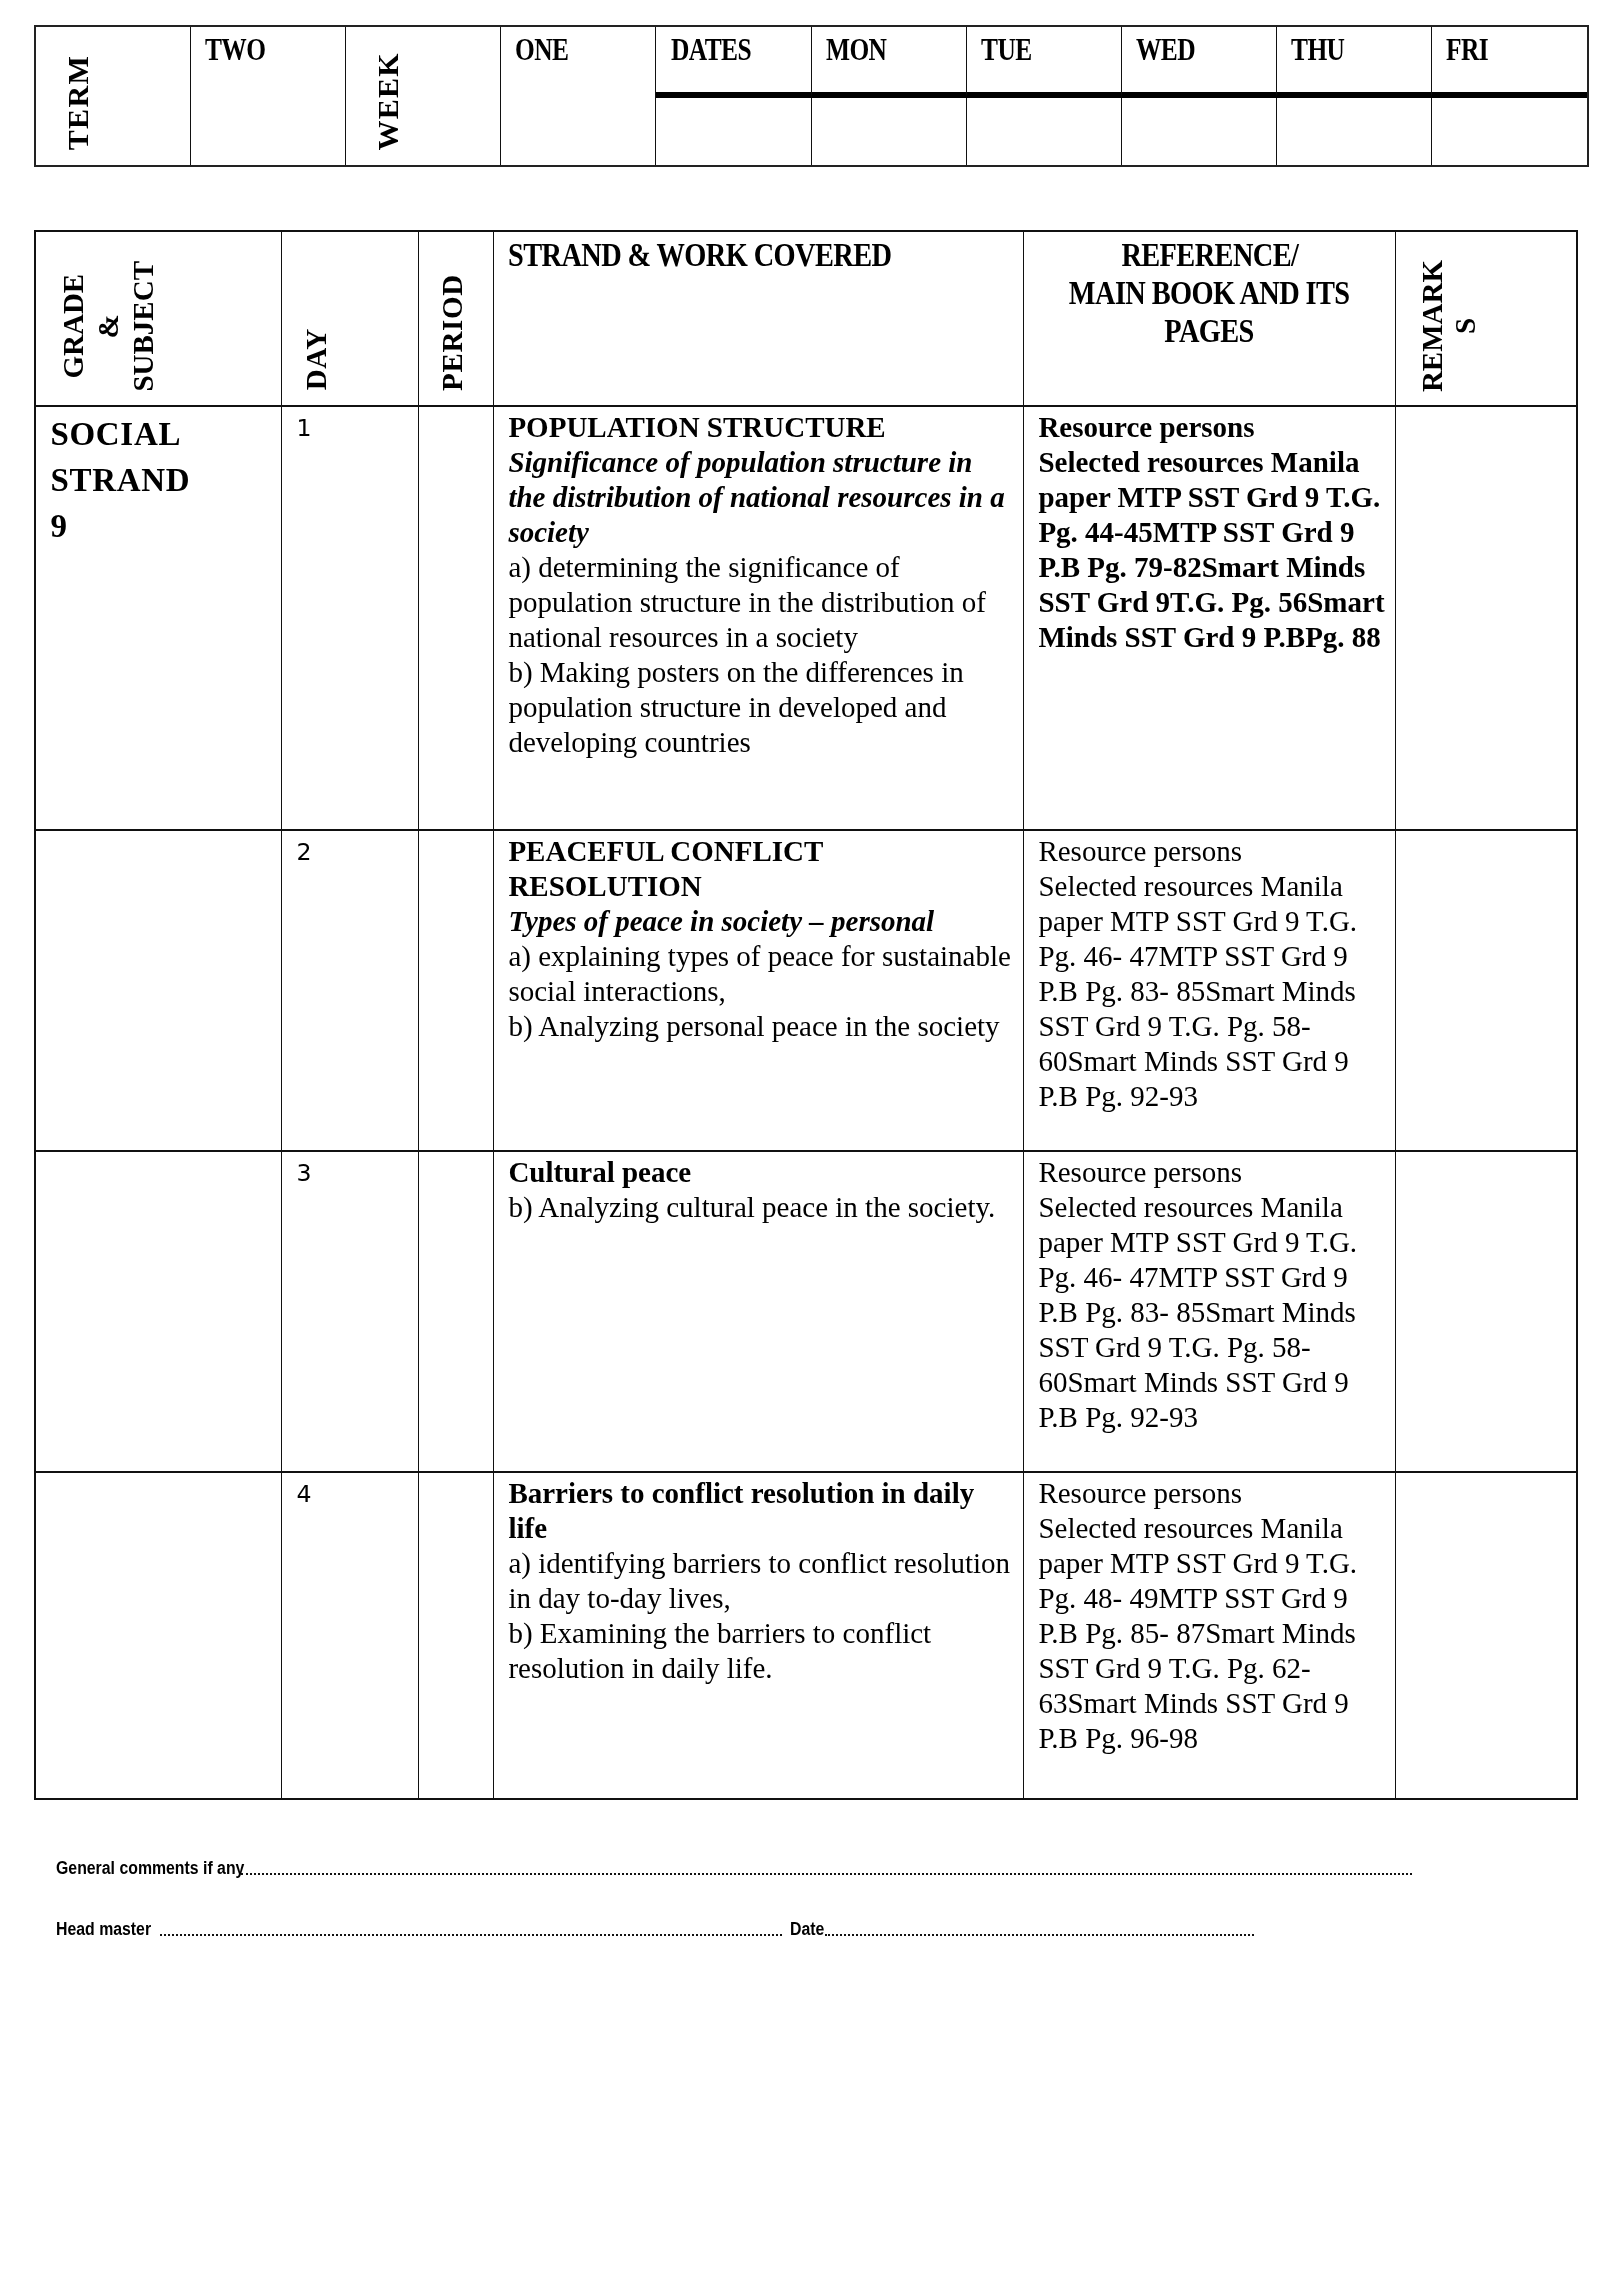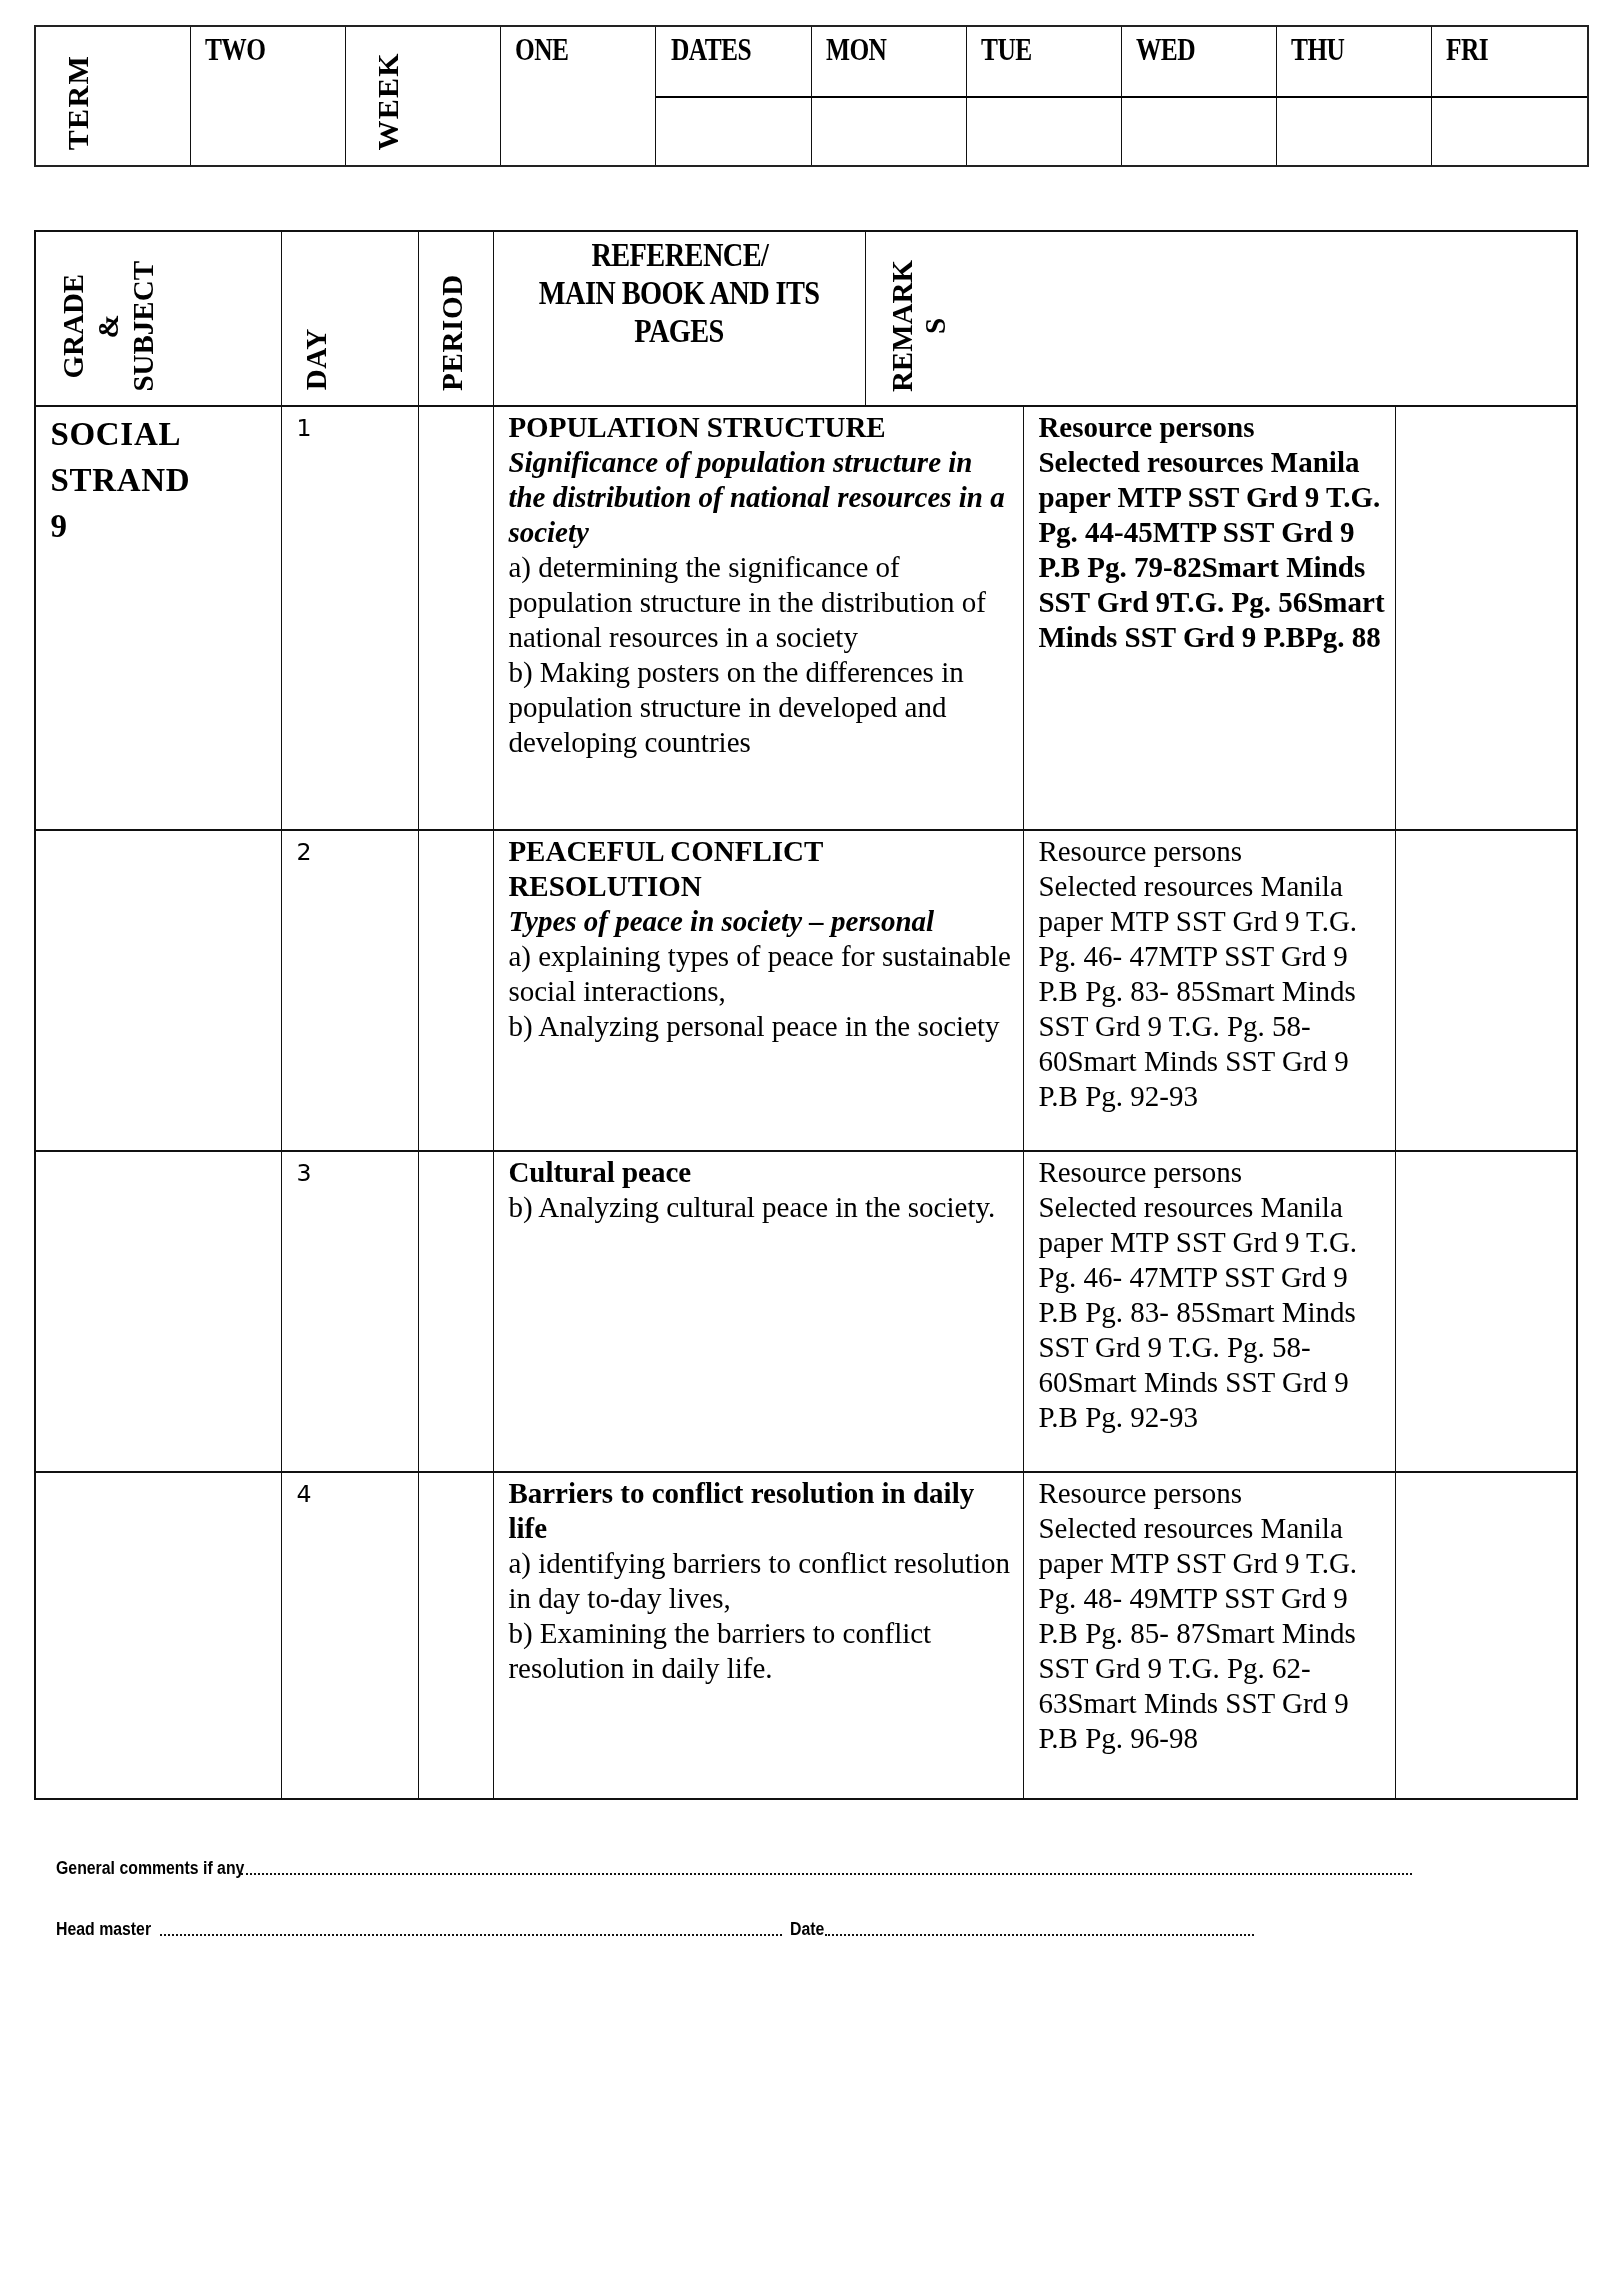--- a/index.html
+++ b/index.html
@@ -13,21 +13,21 @@
     grid-template-columns: repeat(10, 1fr);
     grid-template-rows: 71px 1fr;
   }
   .top-cell {
     border-right:1.3px solid #111; box-sizing:border-box; position:relative;
     font-family:"Liberation Serif", serif; font-weight:bold;
     font-size:31px; letter-spacing:-0.7px;
   }
   .top-cell:last-child, .top-cell.last { border-right:none; }
   .top-cell.span2 { grid-row: 1 / span 2; }
-  .top-cell.hdr { border-bottom:2px solid #000000; padding:5.2px 0 0 14.4px; transform-origin:left top; }
+  .top-cell.hdr { border-bottom:6px solid #000000; padding:5.2px 0 0 14.4px; transform-origin:left top; }
   .top-cell.hdr span { display:inline-block; transform:scaleX(0.82); transform-origin:left top; }
   .top-cell.blank { }
   .top-cell .plain { display:inline-block; padding:5.2px 0 0 17px; transform:scaleX(0.82); transform-origin:left top; }
   .vert {
     position:absolute; bottom:14.4px; left:50%;
     transform: translateX(-50%) rotate(180deg);
     writing-mode: vertical-rl;
     font-family:"Liberation Serif", serif; font-weight:bold;
     white-space:nowrap;
   }
@@ -138,20 +138,23 @@
         <div>&amp;</div>
         <div>SUBJECT</div>
       </div>
     </div>
     <div class="mcell c-day">
       <span class="vert" style="left:34px;">DAY</span>
     </div>
     <div class="mcell c-period">
       <span class="vert" style="left:33px;">PERIOD</span>
     </div>
+    <div class="mcell c-strand hdr-strand">
+      <div class="hdr-title"><span class="sq">STRAND &amp; WORK COVERED</span></div>
+    </div>
     <div class="mcell c-ref hdr-ref">
       <div class="hdr-title">
         <div><span class="sq">REFERENCE/</span></div>
         <div><span class="sq">MAIN BOOK AND ITS</span></div>
         <div><span class="sq">PAGES</span></div>
       </div>
     </div>
     <div class="mcell c-rem">
       <div class="grade-stack" style="left:19.6px; font-size:29px; line-height:33px;">
         <div>REMARK</div>

